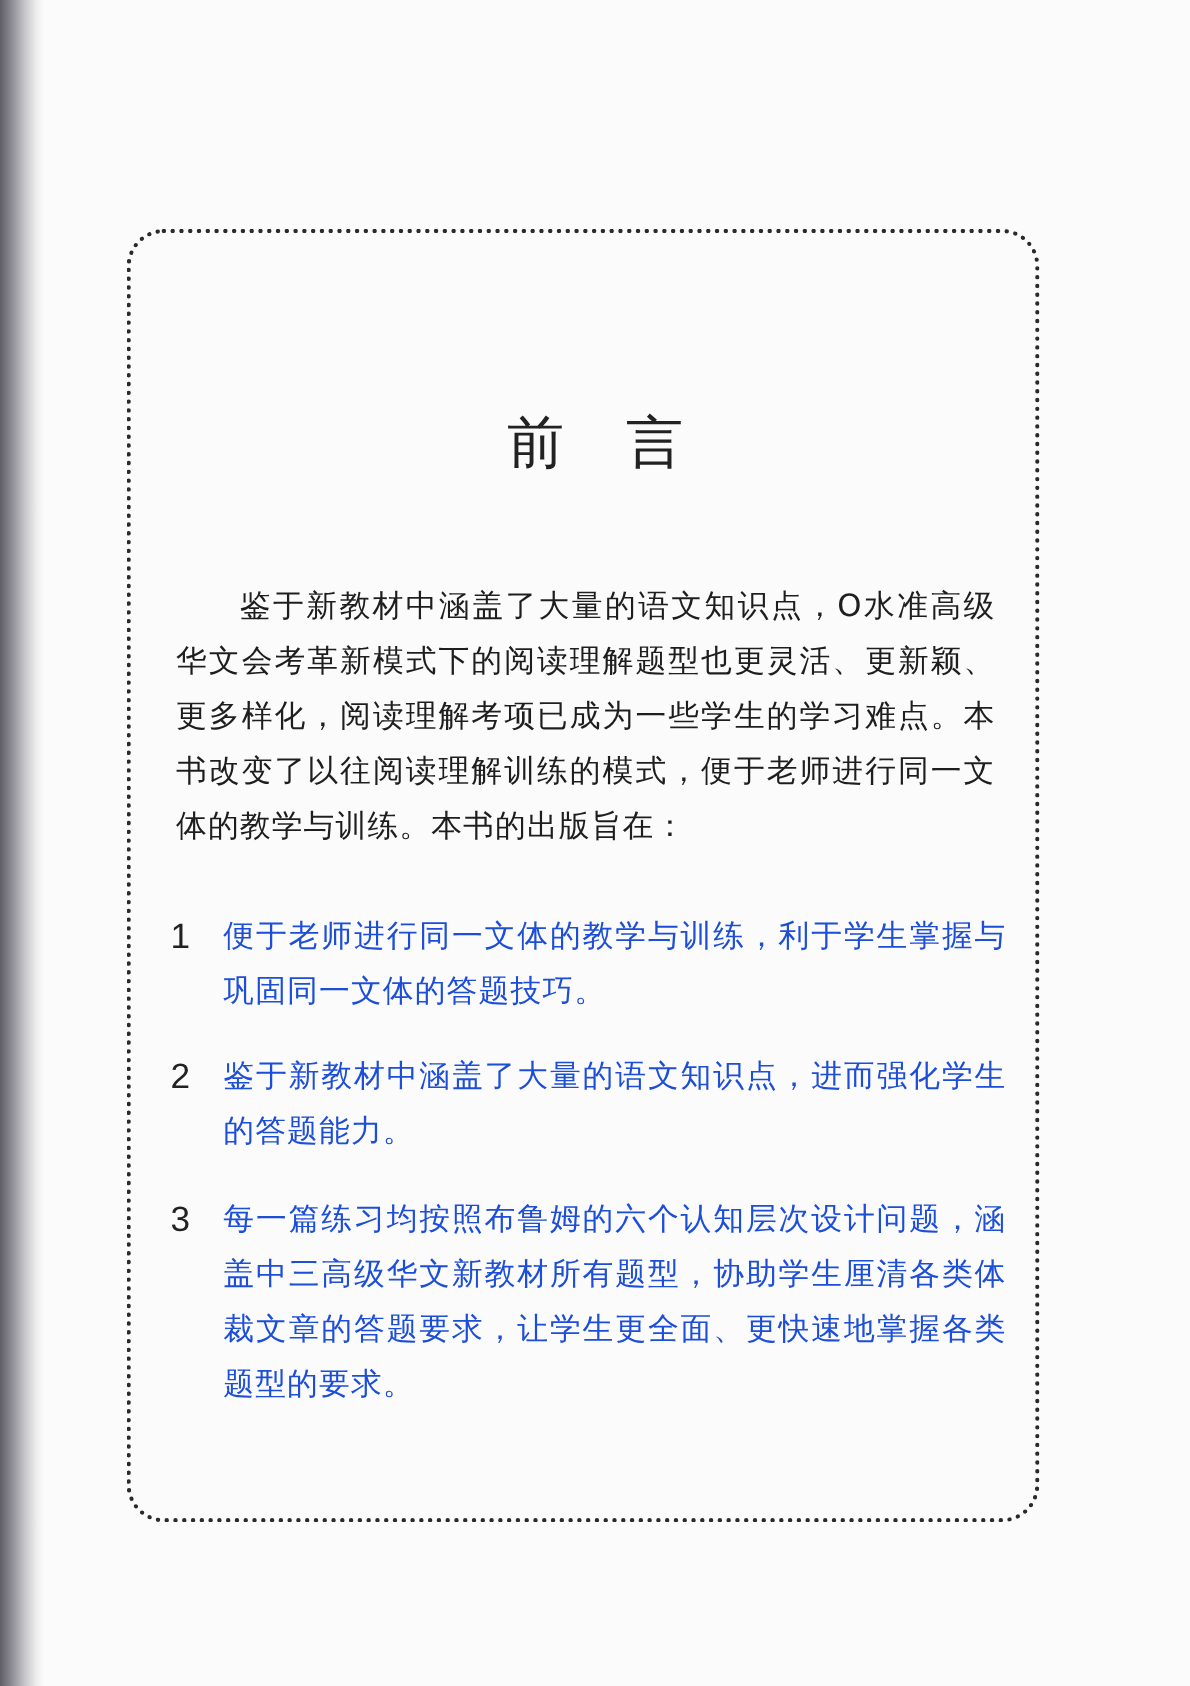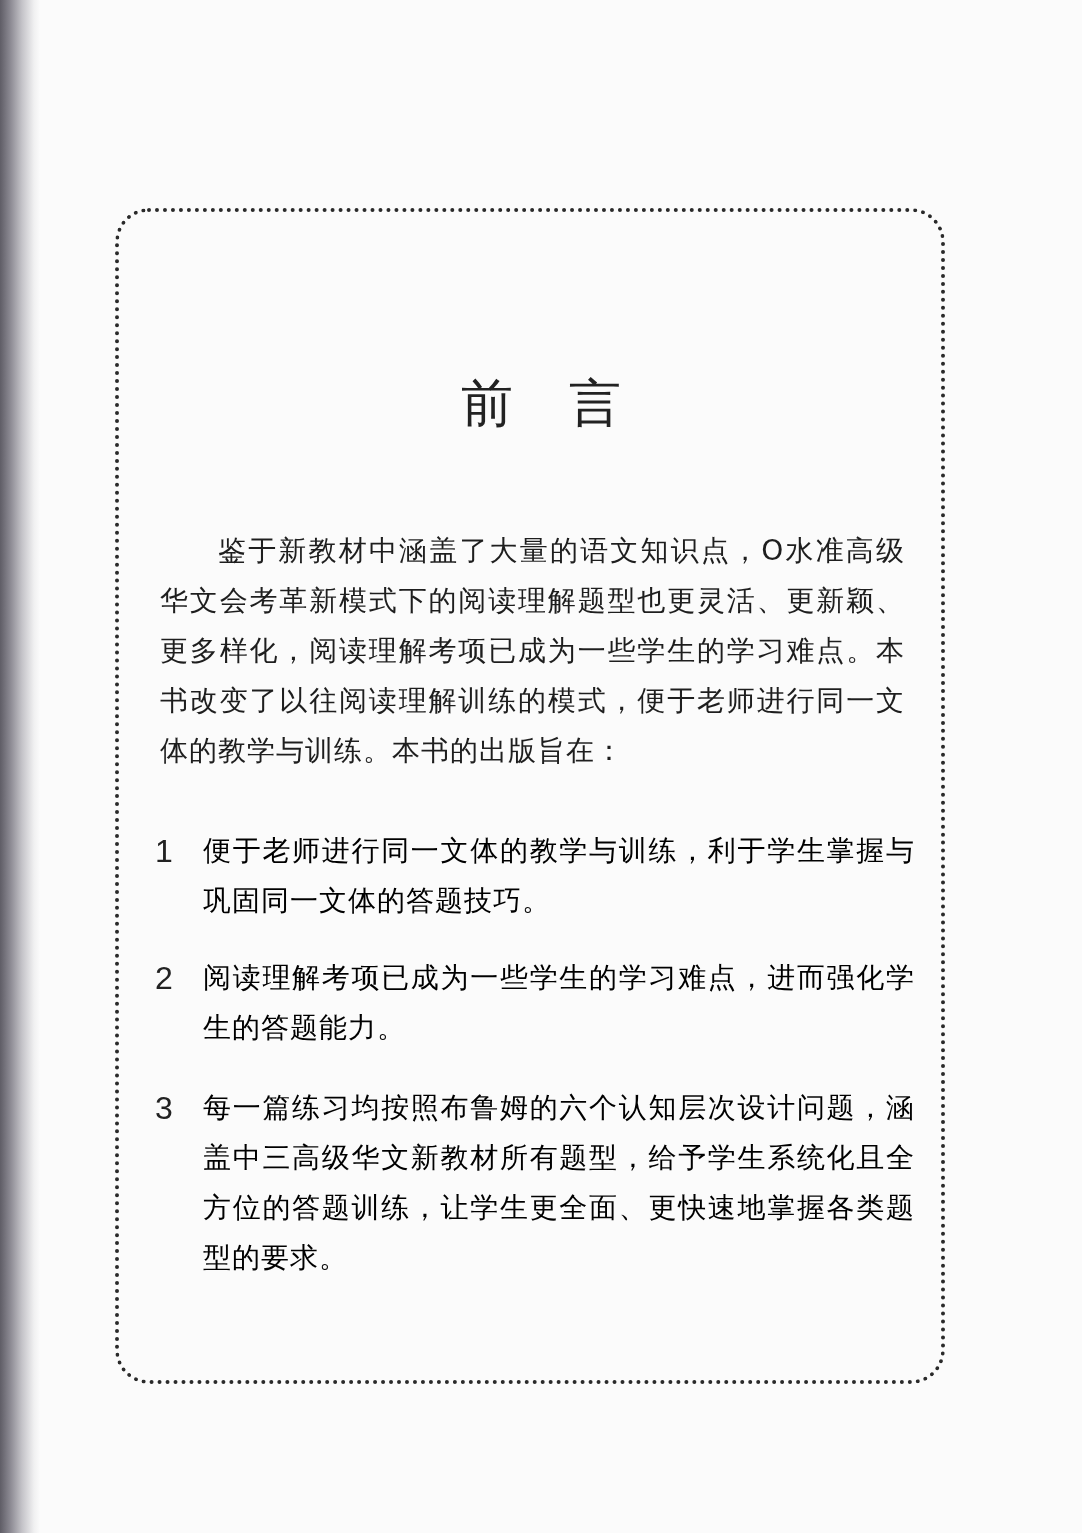--- a/index.html
+++ b/index.html
@@ -80,21 +80,21 @@
       line-height: 50px;
       font-family: "Liberation Sans", sans-serif;
       color: #222;
     }
     .point-text {
       flex: 1;
       font-size: 28px;
       line-height: 50px;
       letter-spacing: 1px;
       text-align: justify;
-      color: #000000;
+      color: #1d4ed8;
     }
     .p1 { top: 826px; }
     .p2 { top: 953px; }
     .p3 { top: 1083px; }
   </style>
 </head>
 <body>
 
 <div class="page">
   <div class="spine-shadow"></div>
@@ -105,20 +105,20 @@
 
   <div class="intro">鉴于新教材中涵盖了大量的语文知识点，O水准高级华文会考革新模式下的阅读理解题型也更灵活、更新颖、更多样化，阅读理解考项已成为一些学生的学习难点。本书改变了以往阅读理解训练的模式，便于老师进行同一文体的教学与训练。本书的出版旨在：</div>
 
   <div class="point p1">
     <div class="point-num">1</div>
     <div class="point-text">便于老师进行同一文体的教学与训练，利于学生掌握与巩固同一文体的答题技巧。</div>
   </div>
 
   <div class="point p2">
     <div class="point-num">2</div>
-    <div class="point-text">阅读理解考项已成为一些学生的学习难点，进而强化学生的答题能力。</div>
+    <div class="point-text">鉴于新教材中涵盖了大量的语文知识点，进而强化学生的答题能力。</div>
   </div>
 
   <div class="point p3">
     <div class="point-num">3</div>
-    <div class="point-text">每一篇练习均按照布鲁姆的六个认知层次设计问题，涵盖中三高级华文新教材所有题型，给予学生系统化且全方位的答题训练，让学生更全面、更快速地掌握各类题型的要求。</div>
+    <div class="point-text">每一篇练习均按照布鲁姆的六个认知层次设计问题，涵盖中三高级华文新教材所有题型，协助学生厘清各类体裁文章的答题要求，让学生更全面、更快速地掌握各类题型的要求。</div>
   </div>
 </div>
 
 </body></html>

